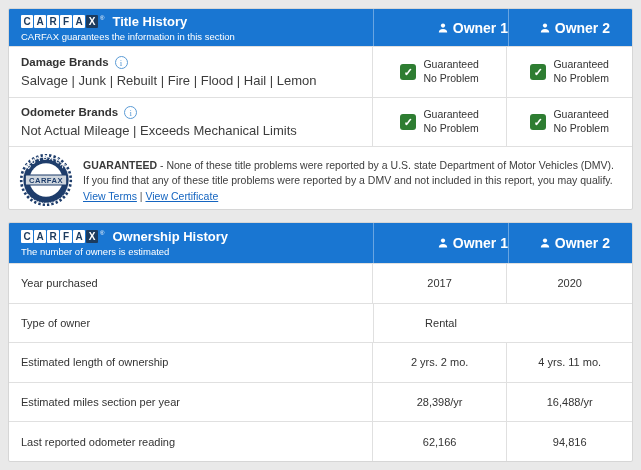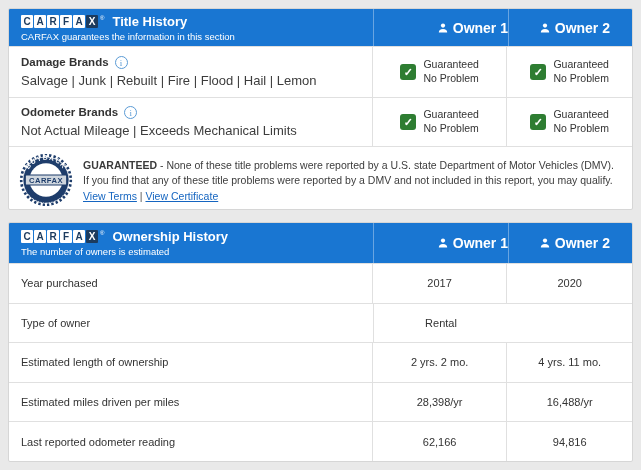--- a/index.html
+++ b/index.html
@@ -300,21 +300,21 @@
   </div>
   <div class="row">
     <div class="cell-label">
         <span class="lbl lbl-plain">Estimated length of ownership</span>
       </div>
     <div class="cell-val c1">2 yrs. 2 mo.</div>
     <div class="cell-val c2">4 yrs. 11 mo.</div>
   </div>
   <div class="row">
     <div class="cell-label">
-        <span class="lbl lbl-plain">Estimated miles driven per miles</span>
+        <span class="lbl lbl-plain">Estimated miles section per year</span>
       </div>
     <div class="cell-val c1">28,398/yr</div>
     <div class="cell-val c2">16,488/yr</div>
   </div>
   <div class="row">
     <div class="cell-label">
         <span class="lbl lbl-plain">Last reported odometer reading</span>
       </div>
     <div class="cell-val c1">62,166</div>
     <div class="cell-val c2">94,816</div>

